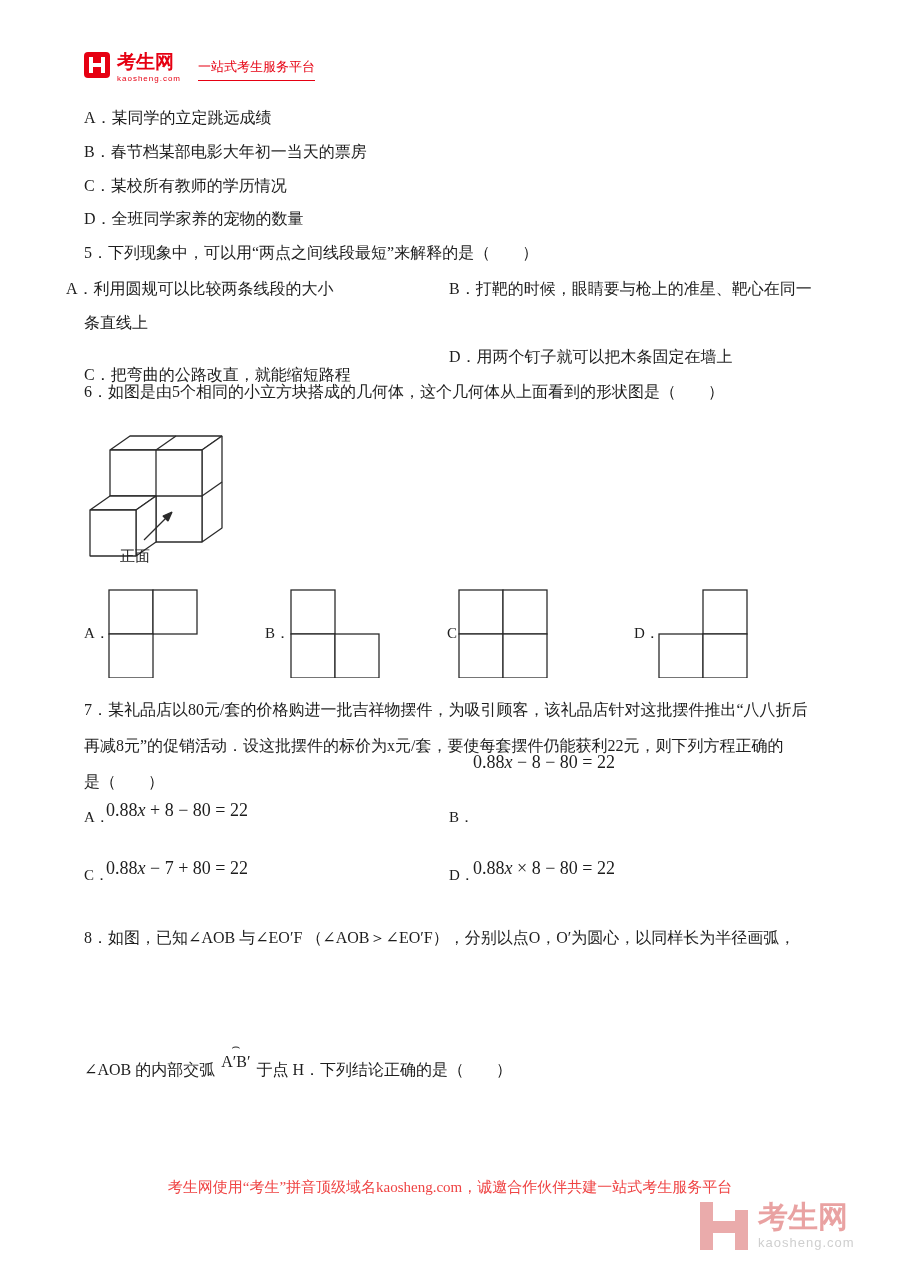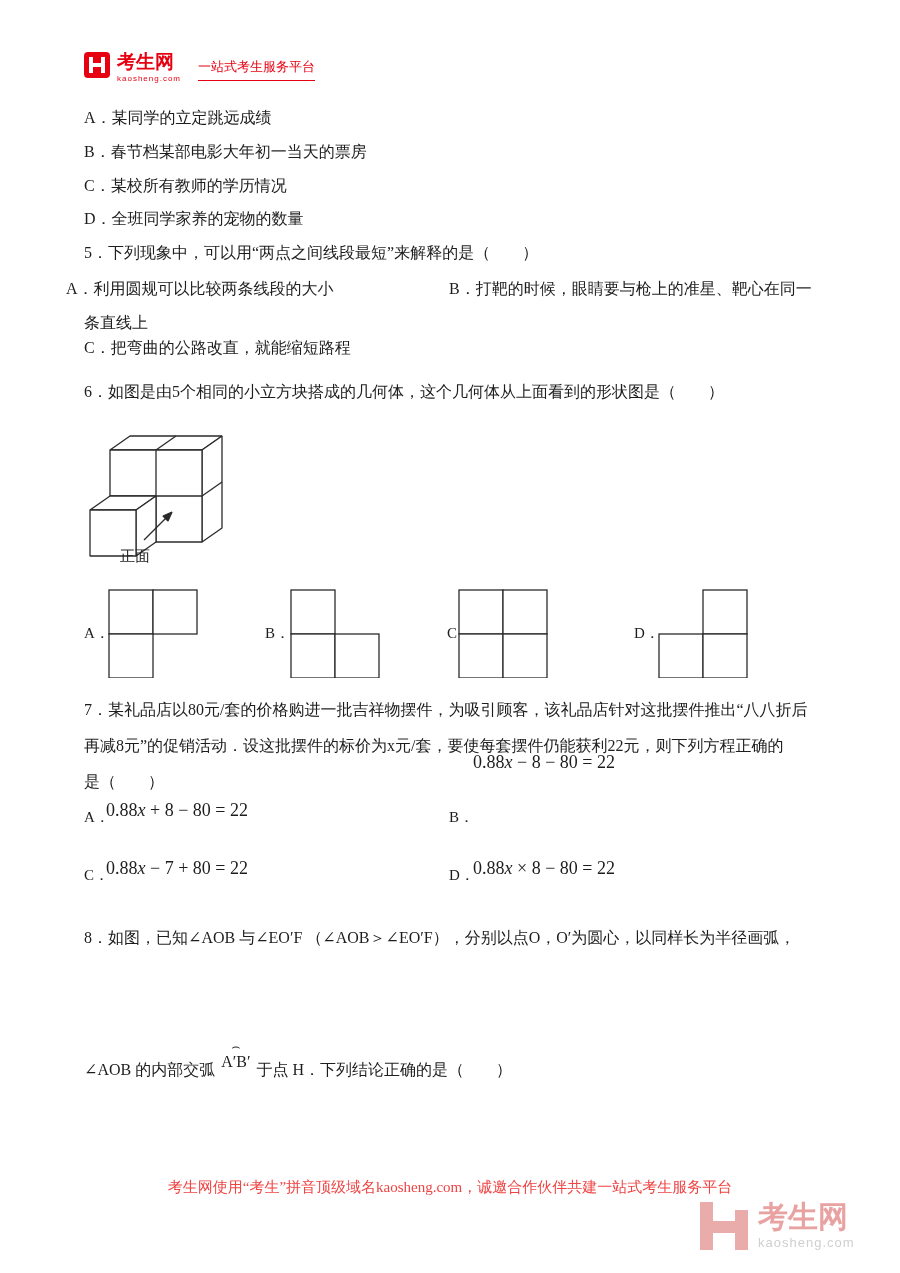--- a/index.html
+++ b/index.html
@@ -78,21 +78,22 @@
 
   <div class="abs t16" style="top:108px; left:84px;">A．某同学的立定跳远成绩</div>
   <div class="abs t16" style="top:142px; left:84px;">B．春节档某部电影大年初一当天的票房</div>
   <div class="abs t16" style="top:176px; left:84px;">C．某校所有教师的学历情况</div>
   <div class="abs t16" style="top:209px; left:84px;">D．全班同学家养的宠物的数量</div>
 
   <div class="abs t16" style="top:243px; left:84px;">5．下列现象中，可以用“两点之间线段最短”来解释的是（　　）</div>
   <div class="abs t16" style="top:279px; left:66px;">A．利用圆规可以比较两条线段的大小</div>
   <div class="abs t16" style="top:279px; left:449px;">B．打靶的时候，眼睛要与枪上的准星、靶心在同一</div>
   <div class="abs t16" style="top:313px; left:84px;">条直线上</div>
-  <div class="abs t16" style="top:338px; left:84px;">C．把弯曲的公路改直，就能缩短路程</div>
+  <div class="abs t16" style="top:365px; left:84px;">C．把弯曲的公路改直，就能缩短路程</div>
+  <div class="abs t16" style="top:347px; left:449px;">D．用两个钉子就可以把木条固定在墙上</div>
 
   <div class="abs t16" style="top:382px; left:84px;">6．如图是由5个相同的小立方块搭成的几何体，这个几何体从上面看到的形状图是（　　）</div>
 
   <svg class="abs" style="top:416px; left:76px;" width="170" height="150" viewBox="0 0 170 150" fill="#ffffff" stroke="#2b2b2b" stroke-width="1.3" stroke-linejoin="bevel">
 
     <polygon points="34,34 54,20 146,20 126,34"></polygon>
     <line x1="80" y1="34" x2="100" y2="20"></line>
 
     <polygon points="126,34 146,20 146,112 126,126"></polygon>
     <line x1="126" y1="80" x2="146" y2="66"></line>

